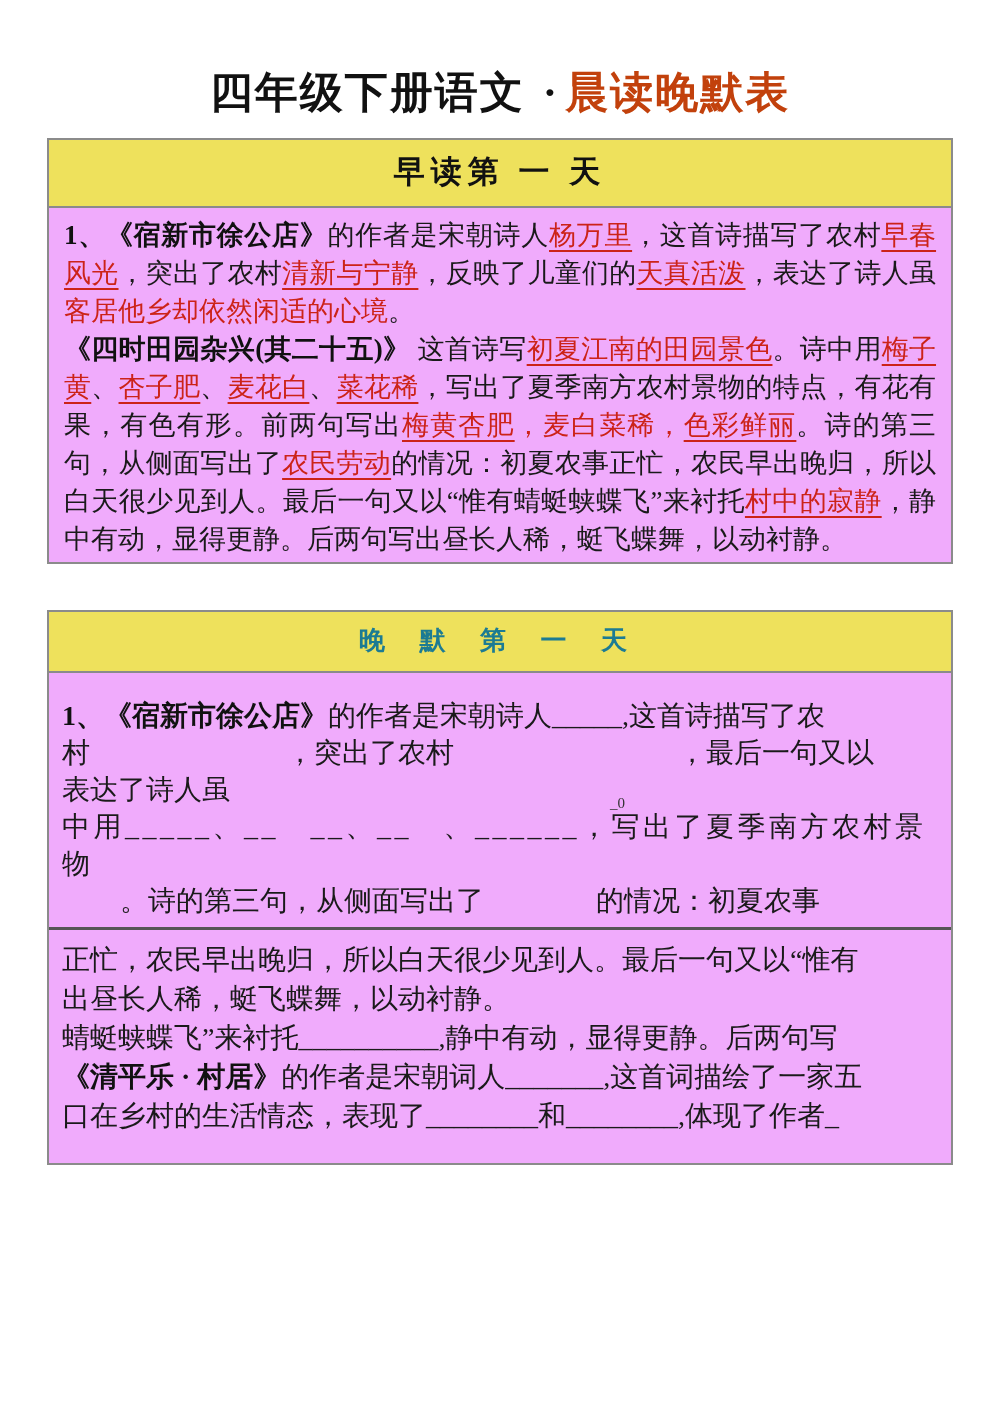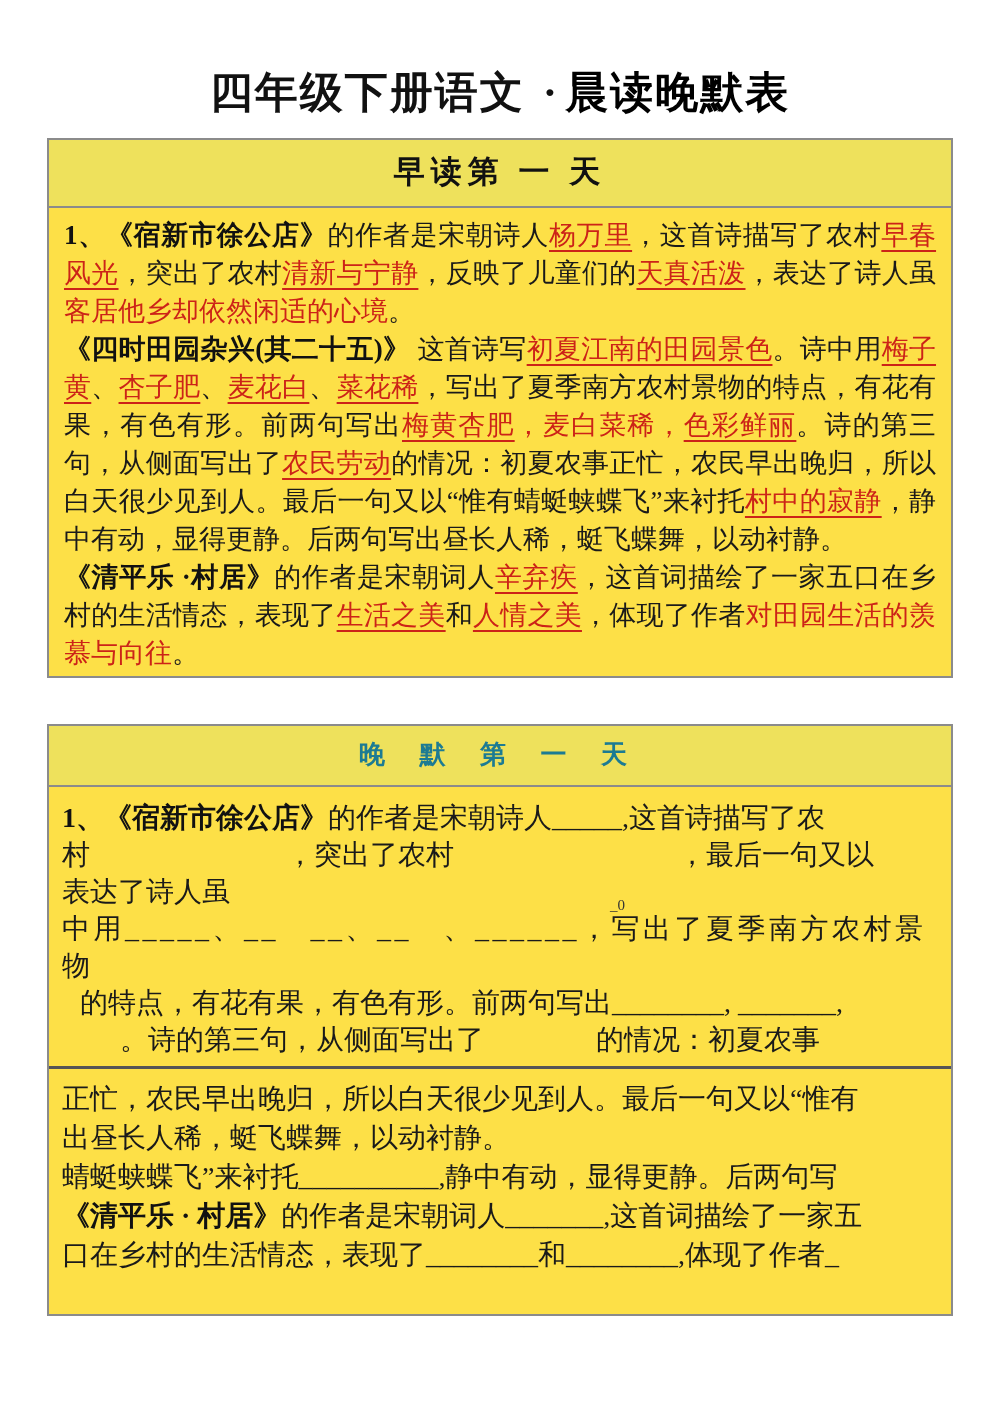--- a/index.html
+++ b/index.html
@@ -9,41 +9,41 @@
     color:#1a1a1a;
   }
   .page{position:relative;width:1000px;height:1412px;}
 
   
   .title{
     margin:64px 0 16px 0;text-align:center;
     font-size:43px;font-weight:700;letter-spacing:2px;color:#111;
   }
   .title .bullet{margin:0 6px 0 18px;}
-  .title .red{color:#000000;}
+  .title .red{color:#c2410c;}
 
   
-  .box{margin:0 47px;border:2px solid #8b8b8b;background:#fde047;}
+  .box{margin:0 47px;border:2px solid #8b8b8b;background:#f0abfc;}
   .box.evening{margin-top:46px;}
   .hdr{
     background:#eee15c;text-align:center;font-weight:700;
     padding:11px 0 13px 0;border-bottom:2px solid #8b8b8b;
   }
   .hdr-morning{font-size:31px;color:#111;letter-spacing:6px;}
   .hdr-evening{font-size:26px;color:#1c7b93;letter-spacing:14px;}
 
   
   .body1{padding:8px 15px 4px 15px;font-size:27px;line-height:38px;}
   .para{margin:0;text-align:justify;}
 
   
-  .cell-a{padding:12px 13px 8px 13px;font-size:28px;line-height:37px;}
+  .cell-a{padding:24px 13px 8px 13px;font-size:28px;line-height:37px;}
   .cell-b{
     border-top:3px solid #555;
-    padding:10px 13px 40px 13px;font-size:28px;line-height:39px;
+    padding:10px 13px 28px 13px;font-size:28px;line-height:39px;
   }
   .line{white-space:pre-wrap;}
   .line.spread{letter-spacing:3.5px;}
   .line.indent-sm{padding-left:18px;}
   .line.indent-lg{padding-left:58px;}
   .line-stray{position:relative;}
   .stray{
     position:absolute;left:548px;top:14px;
     font-size:15px;color:#333;letter-spacing:0;
   }
@@ -65,33 +65,31 @@
 
 <div class="page">
 
   <h1 class="title"><span>四年级下册语文</span><span class="bullet">·</span><span class="red">晨读晚默表</span></h1>
 
   <section class="box morning">
     <div class="hdr hdr-morning">早读第 一 天</div>
     <div class="body1">
       <p class="para"><span class="seg-b">1、《宿新市徐公店》</span><span class="seg-n">的作者是宋朝诗人</span><span class="seg-ru">杨万里</span><span class="seg-n">，这首诗描写了农村</span><span class="seg-ru">早春风光</span><span class="seg-n">，突出了农村</span><span class="seg-ru">清新与宁静</span><span class="seg-n">，反映了儿童们的</span><span class="seg-ru">天真活泼</span><span class="seg-n">，表达了诗人虽</span><span class="seg-r">客居他乡却依然闲适的心境</span><span class="seg-n">。</span></p>
       <p class="para"><span class="seg-b">《四时田园杂兴(其二十五)》</span><span class="seg-n"> 这首诗写</span><span class="seg-ru">初夏江南的田园景色</span><span class="seg-n">。诗中用</span><span class="seg-ru">梅子黄</span><span class="seg-n">、</span><span class="seg-ru">杏子肥</span><span class="seg-n">、</span><span class="seg-ru">麦花白</span><span class="seg-n">、</span><span class="seg-ru">菜花稀</span><span class="seg-n">，写出了夏季南方农村景物的特点，有花有果，有色有形。前两句写出</span><span class="seg-ru">梅黄杏肥</span><span class="seg-r">，麦白菜稀，</span><span class="seg-ru">色彩鲜丽</span><span class="seg-n">。诗的第三句，从侧面写出了</span><span class="seg-ru">农民劳动</span><span class="seg-n">的情况：初夏农事正忙，农民早出晚归，所以白天很少见到人。最后一句又以“惟有蜻蜓蛱蝶飞”来衬托</span><span class="seg-ru">村中的寂静</span><span class="seg-n">，静中有动，显得更静。后两句写出昼长人稀，蜓飞蝶舞，以动衬静。</span></p>
-      <p class="para"><span class="seg-b">《清平乐 ·村居》</span><span class="seg-n">的作者是宋朝词人</span><span class="seg-ru">辛弃疾</span><span class="seg-n">，这首词描绘了一家五口在乡村的生活情态，表现了</span><span class="seg-ru">生活之美</span><span class="seg-n">和</span><span class="seg-ru">人情之美</span><span class="seg-n">，体现了作者</span><span class="seg-r">对田园生活的羡慕与向往</span><span class="seg-n">。</span></p>
     </div>
   </section>
 
   <section class="box evening">
     <div class="hdr hdr-evening">晚 默 第 一 天</div>
 
     <div class="cell-a">
       <div class="line"><span class="seg-b">1、《宿新市徐公店》</span><span class="seg-n">的作者是宋朝诗人_____,这首诗描写了农</span></div>
       <div class="line"><span class="seg-n">村　　　　　　　，突出了农村　　　　　　　　，最后一句又以</span></div>
       <div class="line line-stray"><span><span class="seg-n">表达了诗人虽</span></span><span class="stray">_0</span></div>
       <div class="line spread"><span class="seg-n">中用_____、__　__、__　、______，写出了夏季南方农村景物</span></div>
-      <div class="line indent-sm"><span class="seg-n">的特点，有花有果，有色有形。前两句写出________, _______,</span></div>
       <div class="line indent-lg"><span class="seg-n">。诗的第三句，从侧面写出了　　　　的情况：初夏农事</span></div>
     </div>
 
     <div class="cell-b">
       <div class="line"><span class="seg-n">正忙，农民早出晚归，所以白天很少见到人。最后一句又以“惟有</span></div>
       <div class="line"><span class="seg-n">出昼长人稀，蜓飞蝶舞，以动衬静。</span></div>
       <div class="line"><span class="seg-n">蜻蜓蛱蝶飞”来衬托__________,静中有动，显得更静。后两句写</span></div>
       <div class="line"><span class="seg-b">《清平乐 · 村居》</span><span class="seg-n">的作者是宋朝词人_______,这首词描绘了一家五</span></div>
       <div class="line"><span class="seg-n">口在乡村的生活情态，表现了________和________,体现了作者_</span></div>
     </div>

